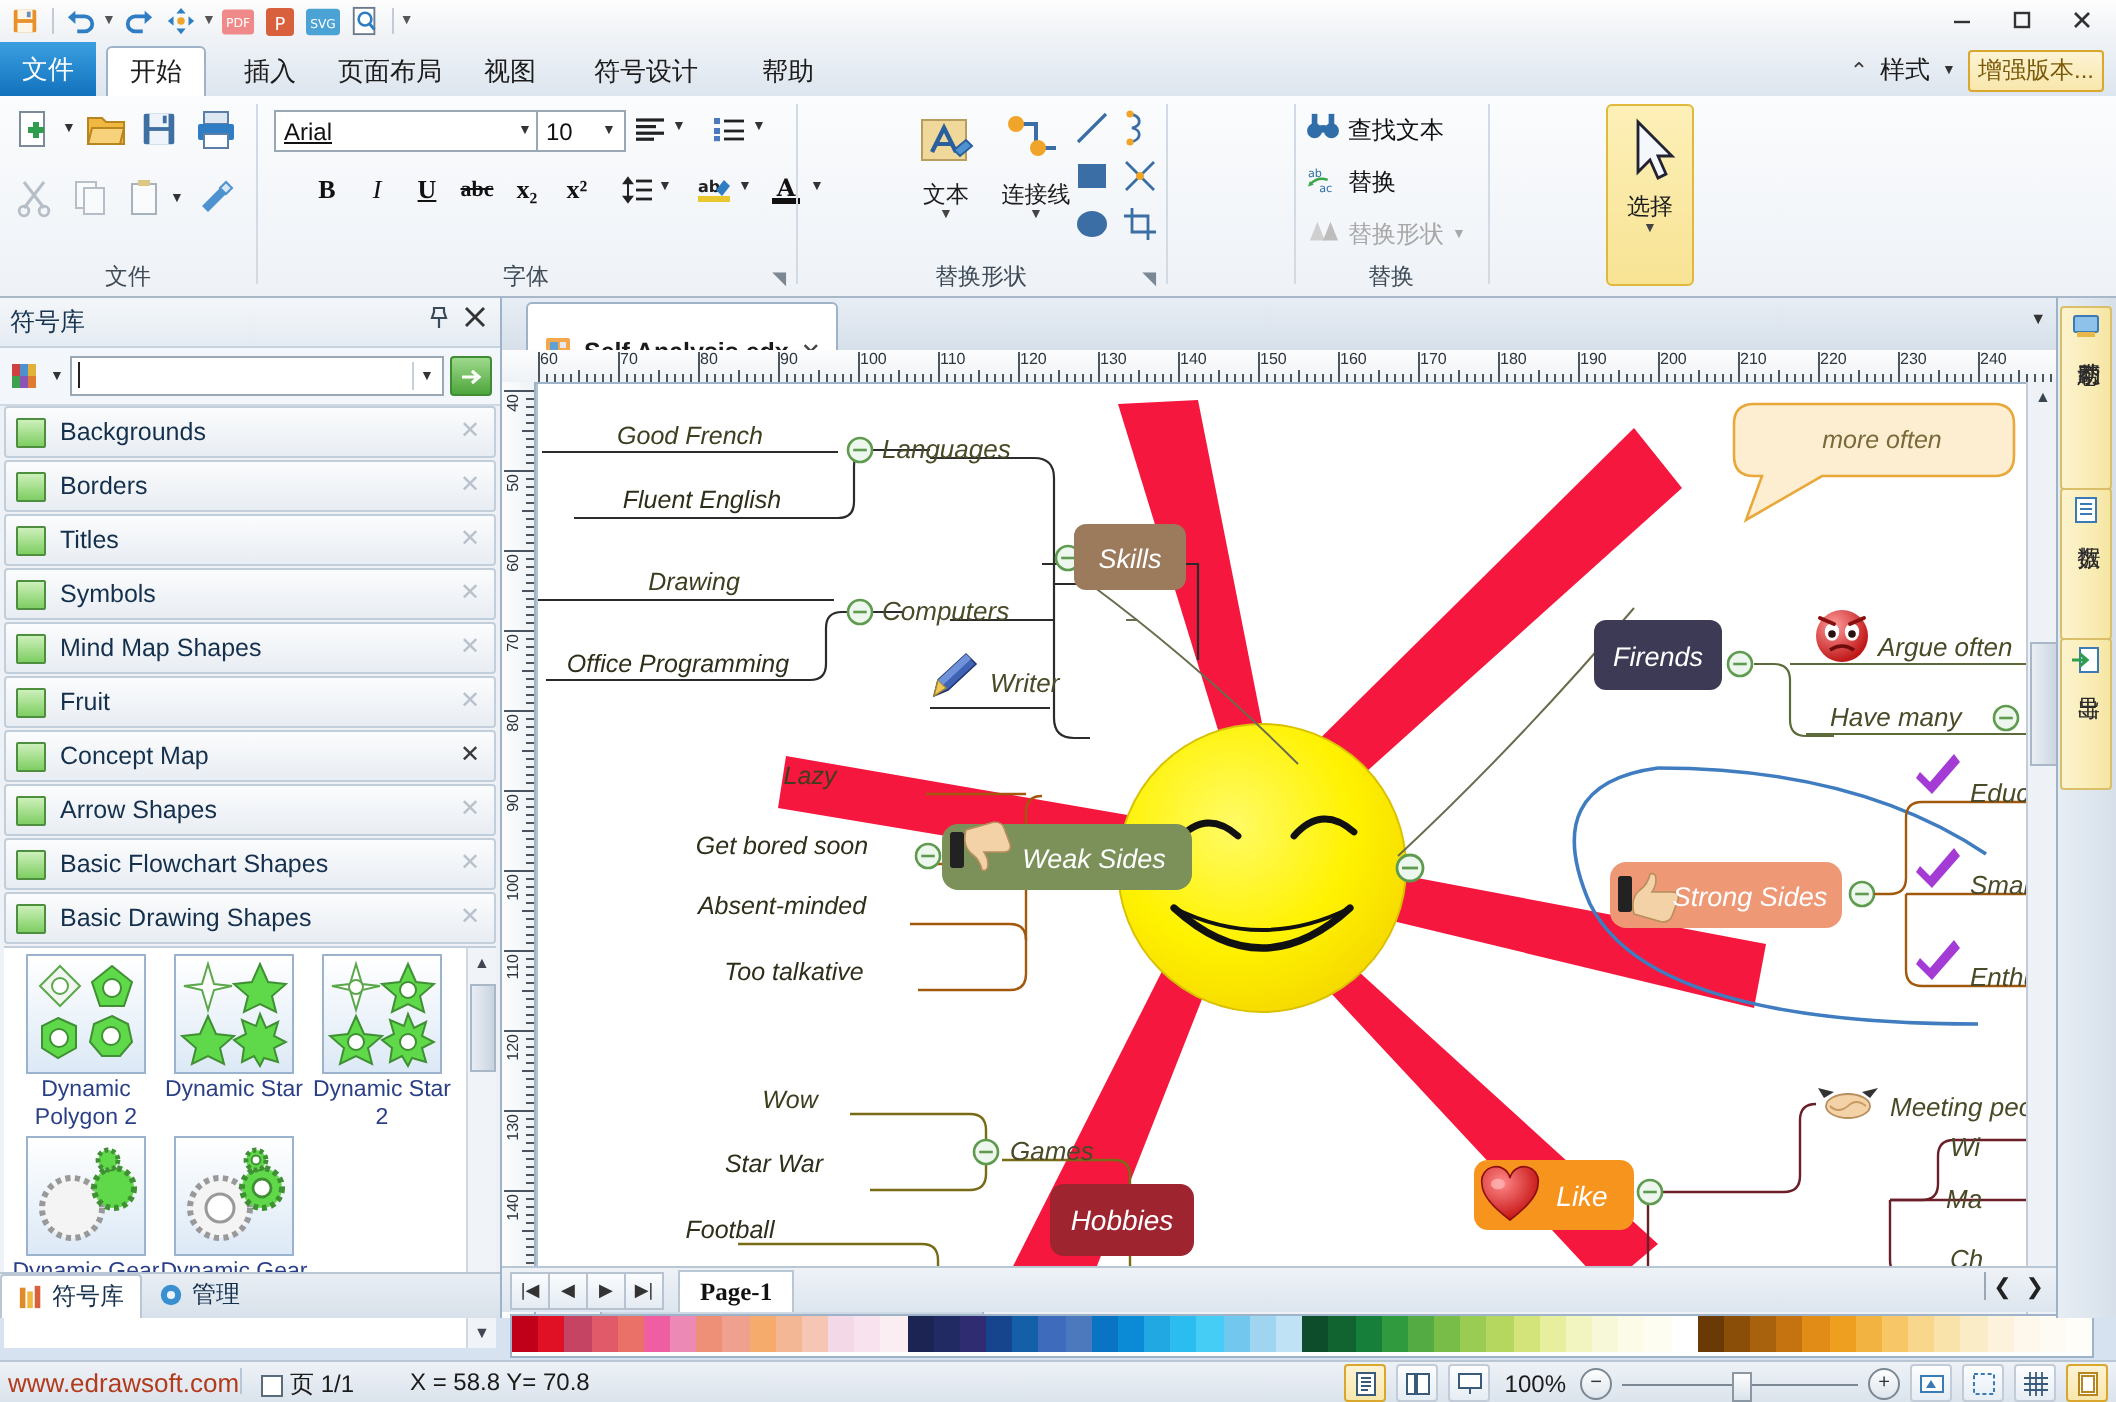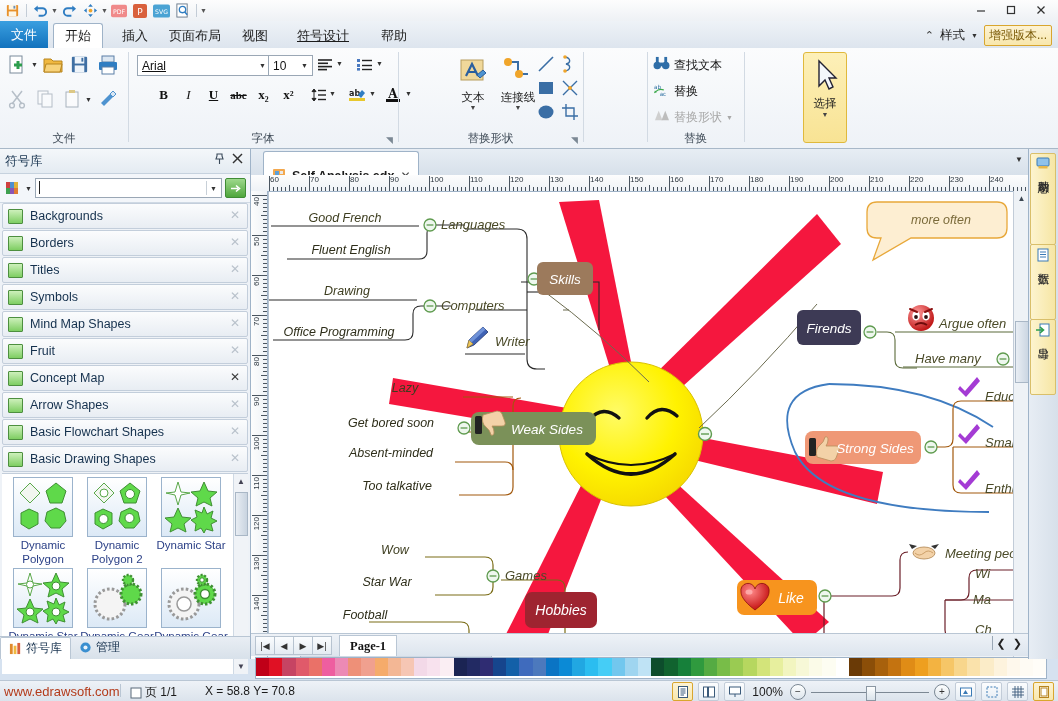--- a/index.html
+++ b/index.html
@@ -286,21 +286,21 @@
       </div>
     </div>
   </div>
 
   <div class="ribbon-tabs">
     <div class="rtab file" style="left:0;width:48px;text-align:center;padding:0;">文件</div>
     <div class="rtab active" style="left:53px;">开始</div>
     <div class="rtab" style="left:111px;">插入</div>
     <div class="rtab" style="left:158px;">页面布局</div>
     <div class="rtab" style="left:231px;">视图</div>
-    <div class="rtab" style="left:286px;text-decoration:underline;">符号设计</div>
+    <div class="rtab" style="left:286px;">符号设计</div>
     <div class="rtab" style="left:370px;">帮助</div>
     <div class="ribbon-right">
       <span style="font-size:11px;color:#3a3a3a;">⌃</span>
       <span class="style-link">样式</span>
       <span class="tiny-caret">▼</span>
       <span class="enh-btn">增强版本...</span>
     </div>
   </div>
 
   <div class="ribbon">
@@ -626,31 +626,20 @@
       </div>
       <div class="lib-item">
         <span class="lib-ico"></span>
         <span class="lib-lab">Basic Drawing Shapes</span>
         <span class="lib-x">✕</span>
       </div>
     </div>
 
     <div class="shapes-area">
       <div class="shape-grid">
-        <div class="shape-cell">
-          <div class="shape-thumb">
-            <svg width="54" height="54" viewBox="0 0 54 54">
-              <polygon points="14,3 24,13 14,23 4,13" fill="#f2f6f0" stroke="#5aa84a"></polygon>
-              <polygon points="40,3 50,11 46,23 34,23 30,11" fill="#5fd94a" stroke="#3f8f33"></polygon>
-              <polygon points="13,29 22,33 22,44 13,49 5,44 5,33" fill="#5fd94a" stroke="#3f8f33"></polygon>
-              <polygon points="40,28 48,32 50,41 44,48 35,48 29,41 31,32" fill="#5fd94a" stroke="#3f8f33"></polygon>
-            </svg>
-          </div>
-          <div class="shape-lab">Dynamic Polygon</div>
-        </div>
         <div class="shape-cell">
           <div class="shape-thumb">
             <svg width="54" height="54" viewBox="0 0 54 54">
               <polygon points="14,3 24,13 14,23 4,13" fill="#f2f6f0" stroke="#5aa84a"></polygon>
                 <circle cx="14" cy="13" r="4" fill="#fff" stroke="#5aa84a"></circle>
               <polygon points="40,3 50,11 46,23 34,23 30,11" fill="#5fd94a" stroke="#3f8f33"></polygon>
                 <circle cx="40" cy="14" r="4.5" fill="#fff" stroke="#3f8f33"></circle>
               <polygon points="13,29 22,33 22,44 13,49 5,44 5,33" fill="#5fd94a" stroke="#3f8f33"></polygon>
                 <circle cx="13.5" cy="39" r="4.5" fill="#fff" stroke="#3f8f33"></circle>
               <polygon points="40,28 48,32 50,41 44,48 35,48 29,41 31,32" fill="#5fd94a" stroke="#3f8f33"></polygon>

